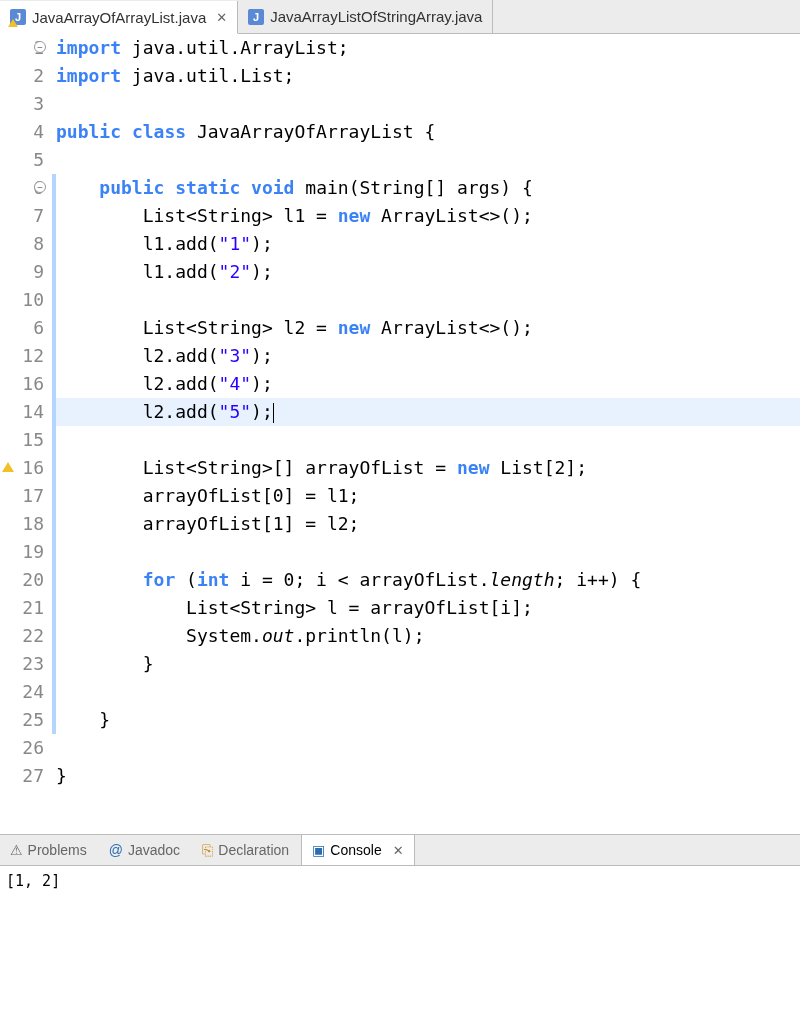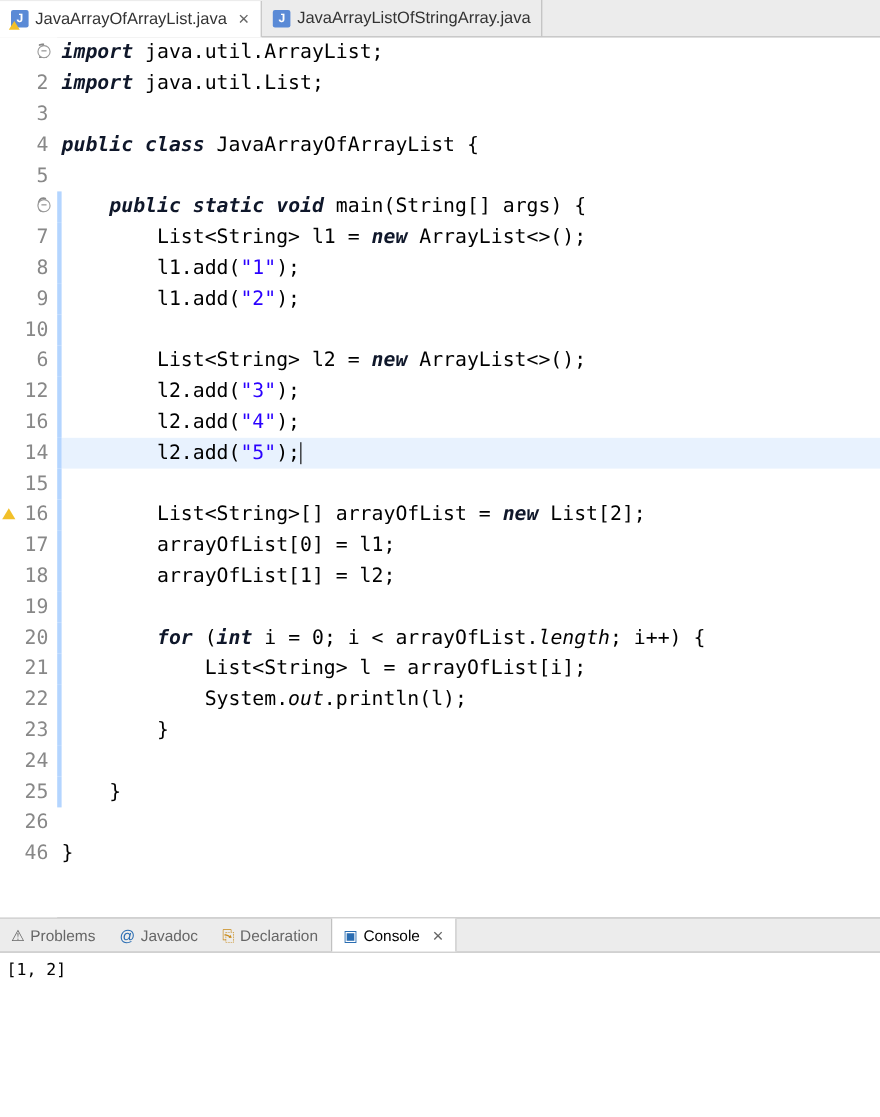--- a/index.html
+++ b/index.html
@@ -111,21 +111,21 @@
   .code .line { height: 28px; }
   .line.current { background: #e8f2fe; }
   .change-bar {
     position: absolute;
     left: -4px;
     width: 4px;
     top: 0;
     bottom: 0;
     background: #b4d5ff;
   }
-  .kw { color: #0f172a; font-weight: bold; font-style: italic; }
+  .kw { color: #3b82f6; font-weight: bold; }
   .str { color: #2a00ff; }
   .field { color: #000000; font-style: italic; }
   .cursor {
     display: inline-block;
     width: 1px;
     height: 20px;
     background: #000;
     vertical-align: middle;
   }
 
@@ -200,21 +200,21 @@
       <div class="ln">17</div>
       <div class="ln">18</div>
       <div class="ln">19</div>
       <div class="ln">20</div>
       <div class="ln">21</div>
       <div class="ln">22</div>
       <div class="ln">23</div>
       <div class="ln">24</div>
       <div class="ln">25</div>
       <div class="ln">26</div>
-      <div class="ln">46</div>
+      <div class="ln">27</div>
     </div>
   <div class="code" id="code"><div class="line" style="position: relative;"><span><span class="kw">import</span> java.util.ArrayList;</span></div><div class="line" style="position: relative;"><span><span class="kw">import</span> java.util.List;</span></div><div class="line" style="position: relative;"><span></span></div><div class="line" style="position: relative;"><span><span class="kw">public</span> <span class="kw">class</span> JavaArrayOfArrayList {</span></div><div class="line" style="position: relative;"><span></span></div><div class="line" style="position: relative;"><div class="change-bar"></div><span>    <span class="kw">public</span> <span class="kw">static</span> <span class="kw">void</span> main(String[] args) {</span></div><div class="line" style="position: relative;"><div class="change-bar"></div><span>        List&lt;String&gt; l1 = <span class="kw">new</span> ArrayList&lt;&gt;();</span></div><div class="line" style="position: relative;"><div class="change-bar"></div><span>        l1.add(<span class="str">"1"</span>);</span></div><div class="line" style="position: relative;"><div class="change-bar"></div><span>        l1.add(<span class="str">"2"</span>);</span></div><div class="line" style="position: relative;"><div class="change-bar"></div><span></span></div><div class="line" style="position: relative;"><div class="change-bar"></div><span>        List&lt;String&gt; l2 = <span class="kw">new</span> ArrayList&lt;&gt;();</span></div><div class="line" style="position: relative;"><div class="change-bar"></div><span>        l2.add(<span class="str">"3"</span>);</span></div><div class="line" style="position: relative;"><div class="change-bar"></div><span>        l2.add(<span class="str">"4"</span>);</span></div><div class="line current" style="position: relative;"><div class="change-bar"></div><span>        l2.add(<span class="str">"5"</span>);<span class="cursor"></span></span></div><div class="line" style="position: relative;"><div class="change-bar"></div><span></span></div><div class="line" style="position: relative;"><div class="change-bar"></div><span>        List&lt;String&gt;[] arrayOfList = <span class="kw">new</span> List[2];</span></div><div class="line" style="position: relative;"><div class="change-bar"></div><span>        arrayOfList[0] = l1;</span></div><div class="line" style="position: relative;"><div class="change-bar"></div><span>        arrayOfList[1] = l2;</span></div><div class="line" style="position: relative;"><div class="change-bar"></div><span></span></div><div class="line" style="position: relative;"><div class="change-bar"></div><span>        <span class="kw">for</span> (<span class="kw">int</span> i = 0; i &lt; arrayOfList.<span class="field">length</span>; i++) {</span></div><div class="line" style="position: relative;"><div class="change-bar"></div><span>            List&lt;String&gt; l = arrayOfList[i];</span></div><div class="line" style="position: relative;"><div class="change-bar"></div><span>            System.<span class="field">out</span>.println(l);</span></div><div class="line" style="position: relative;"><div class="change-bar"></div><span>        }</span></div><div class="line" style="position: relative;"><div class="change-bar"></div><span></span></div><div class="line" style="position: relative;"><div class="change-bar"></div><span>    }</span></div><div class="line" style="position: relative;"><span></span></div><div class="line" style="position: relative;"><span>}</span></div></div>
 </div>
 
 <div class="bottom-tabs">
   <div class="btab">
     <span class="bicon">⚠︎</span>
     <span>Problems</span>
   </div>
   <div class="btab">

